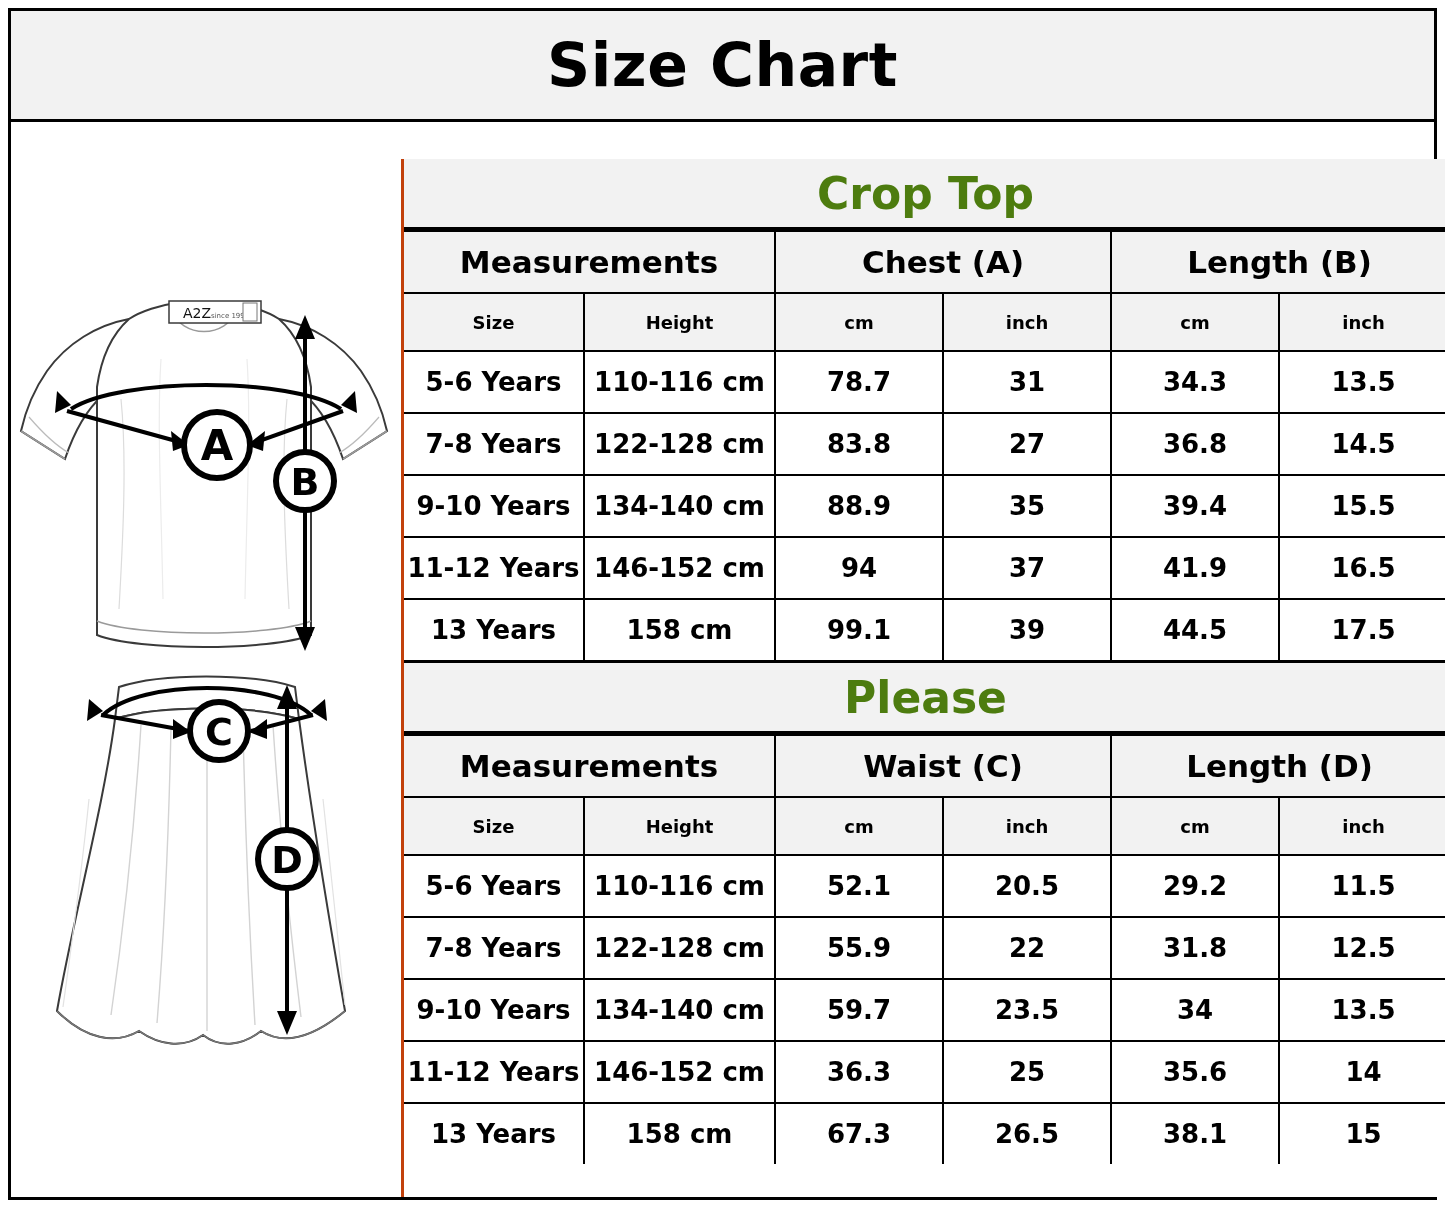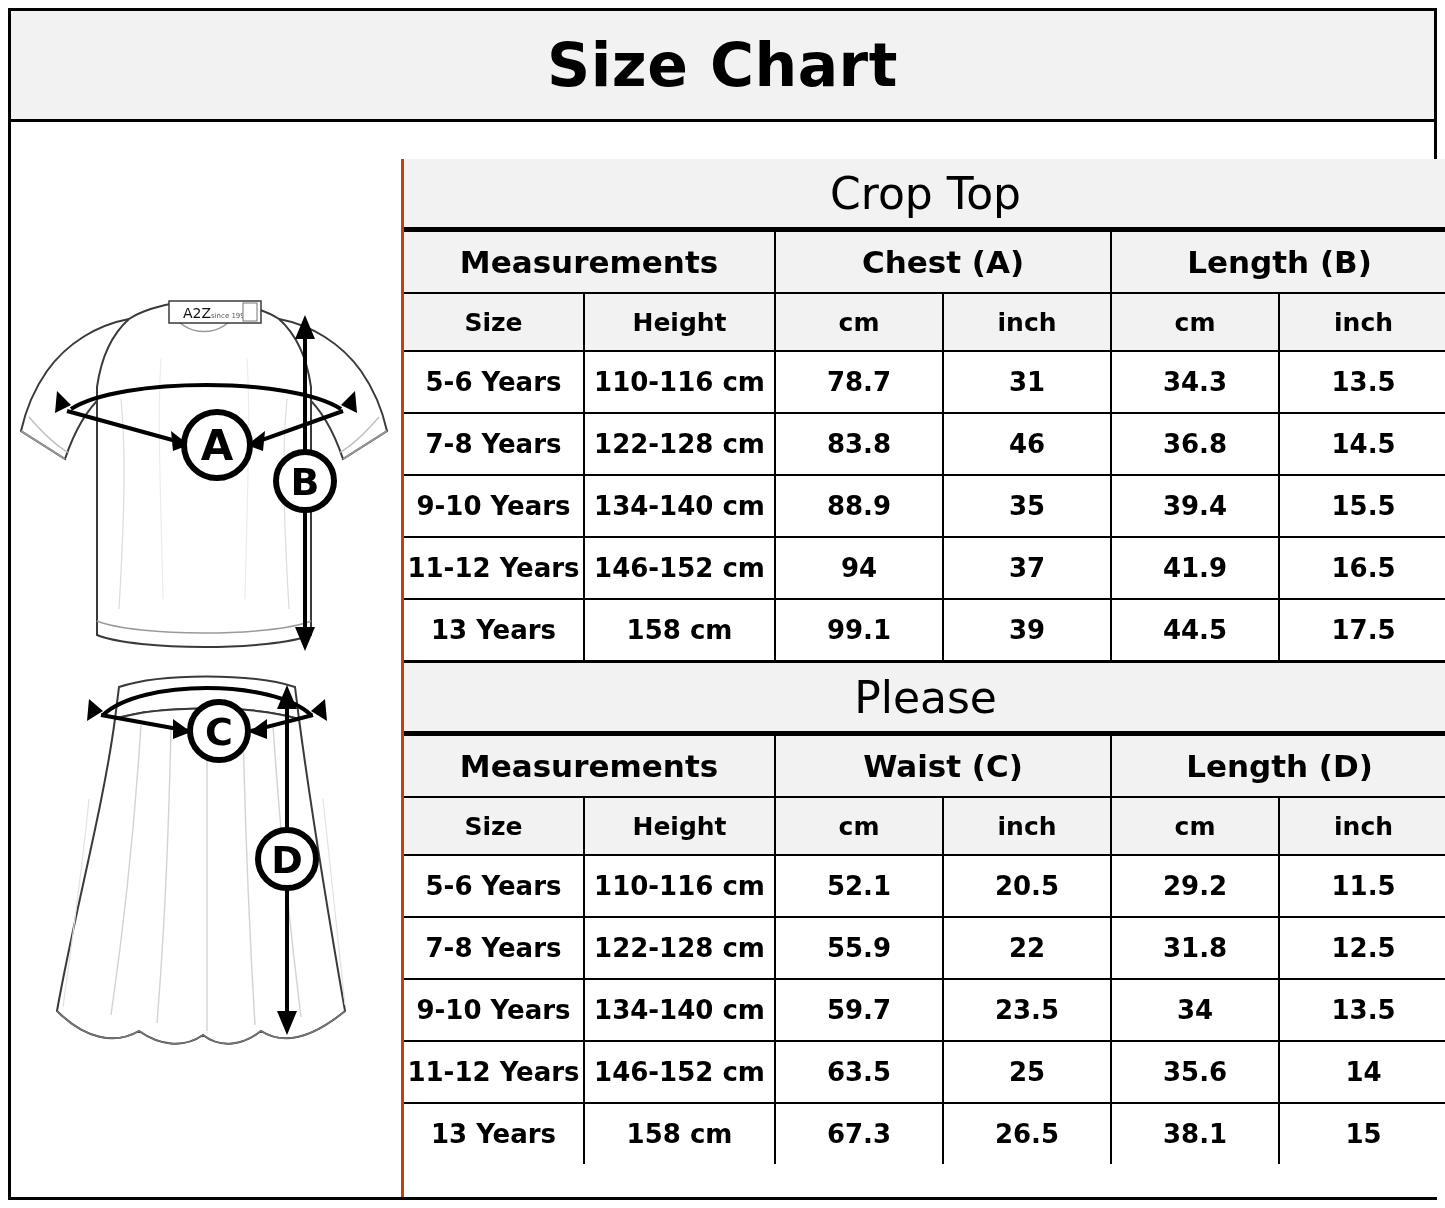--- a/index.html
+++ b/index.html
@@ -92,22 +92,22 @@
   .section-head {
     background: #f2f2f2;
     height: 68px;
     display: flex;
     align-items: center;
     justify-content: center;
     border-bottom: 3px solid #000000;
   }
   .section-head .section-title {
     font-size: 44px;
-    font-weight: normal;
-    color: #000000;
+    font-weight: bold;
+    color: #4d7c0f;
   }
   table.size-table {
     border-collapse: collapse;
     width: 100%;
     table-layout: fixed;
   }
   table.size-table th,
   table.size-table td {
     border: 2px solid #000000;
     text-align: center;
@@ -116,21 +116,21 @@
     padding: 0;
   }
   table.size-table th {
     background: #f2f2f2;
   }
   th.grp {
     font-size: 31px;
     height: 60px;
   }
   th.sub {
-    font-size: 25px;
+    font-size: 18px;
     height: 56px;
   }
   td.cell {
     font-size: 26px;
     height: 60px;
     background: #ffffff;
   }
   col.c-size { width: 180px; }
   col.c-height { width: 191px; }
   col.c-u { width: 168px; }
@@ -295,21 +295,21 @@
                 <td class="cell">110-116 cm</td>
                 <td class="cell">78.7</td>
                 <td class="cell">31</td>
                 <td class="cell">34.3</td>
                 <td class="cell">13.5</td>
               </tr>
               <tr>
                 <td class="cell">7-8 Years</td>
                 <td class="cell">122-128 cm</td>
                 <td class="cell">83.8</td>
-                <td class="cell">46</td>
+                <td class="cell">27</td>
                 <td class="cell">36.8</td>
                 <td class="cell">14.5</td>
               </tr>
               <tr>
                 <td class="cell">9-10 Years</td>
                 <td class="cell">134-140 cm</td>
                 <td class="cell">88.9</td>
                 <td class="cell">35</td>
                 <td class="cell">39.4</td>
                 <td class="cell">15.5</td>
@@ -383,21 +383,21 @@
                 <td class="cell">9-10 Years</td>
                 <td class="cell">134-140 cm</td>
                 <td class="cell">59.7</td>
                 <td class="cell">23.5</td>
                 <td class="cell">34</td>
                 <td class="cell">13.5</td>
               </tr>
               <tr>
                 <td class="cell">11-12 Years</td>
                 <td class="cell">146-152 cm</td>
-                <td class="cell">63.5</td>
+                <td class="cell">36.3</td>
                 <td class="cell">25</td>
                 <td class="cell">35.6</td>
                 <td class="cell">14</td>
               </tr>
               <tr>
                 <td class="cell">13 Years</td>
                 <td class="cell">158 cm</td>
                 <td class="cell">67.3</td>
                 <td class="cell">26.5</td>
                 <td class="cell">38.1</td>

